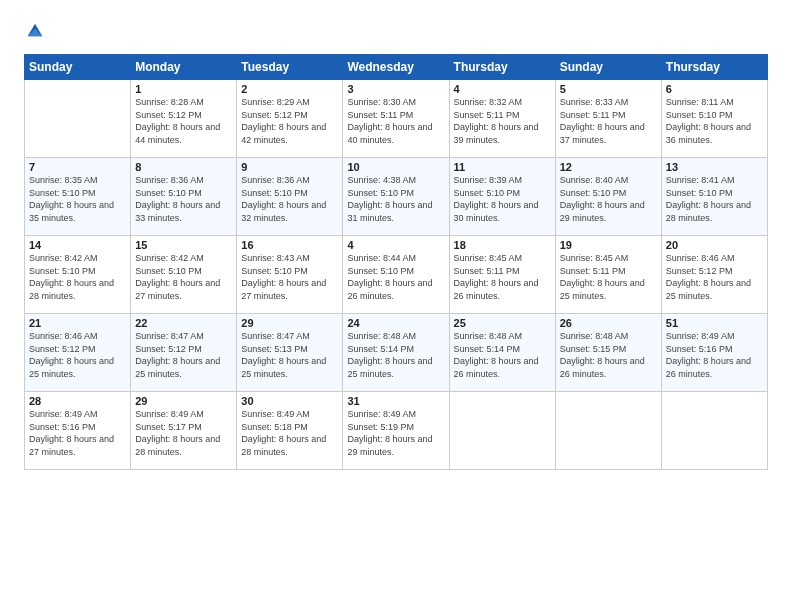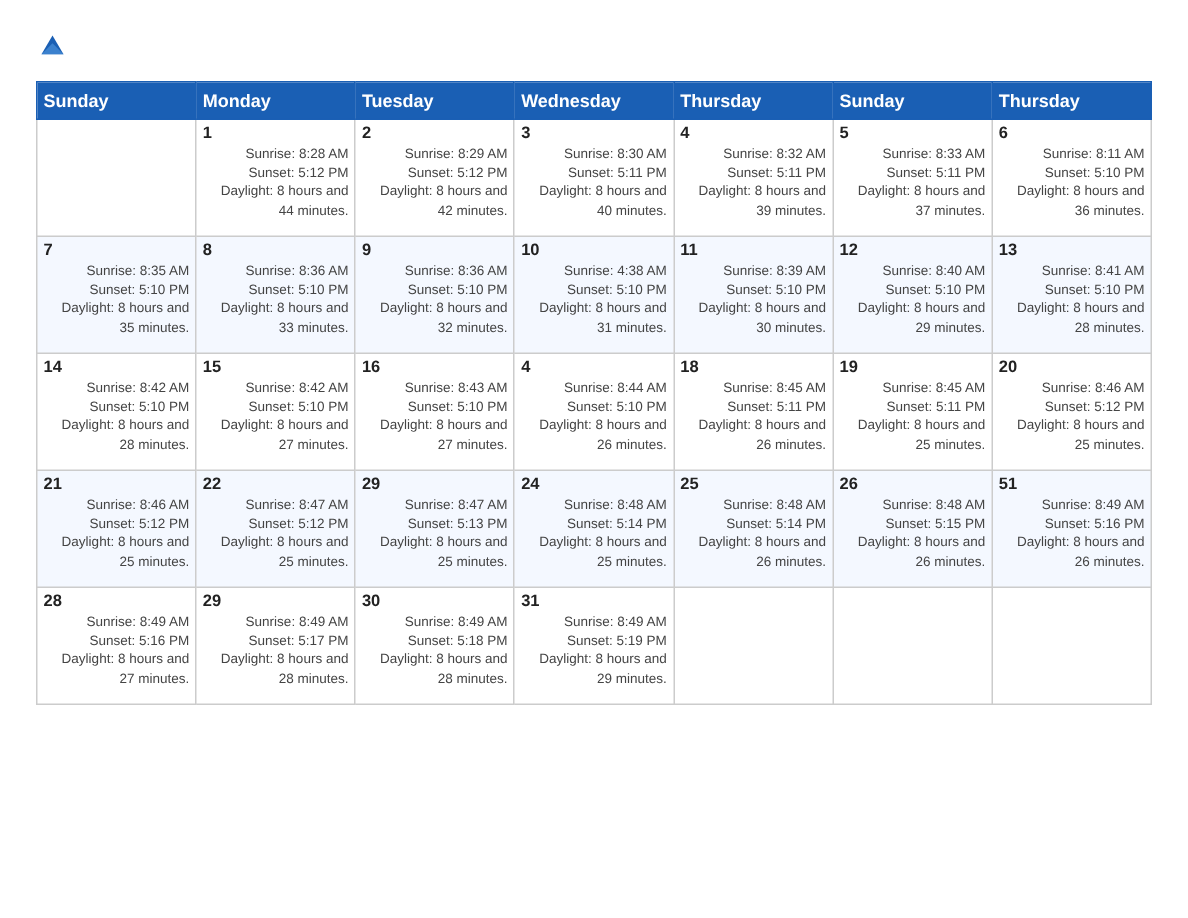--- a/index.html
+++ b/index.html
@@ -91,21 +91,20 @@
       font-size: 11px;
       font-weight: 700;
       color: #222;
       display: block;
       margin-bottom: 1px;
     }
     .day-info {
       font-size: 9px;
       color: #444;
       line-height: 1.4;
-      text-align: right;
     }
     .empty-cell {
       background: #fff !important;
     }
   </style>
 </head>
 <body>
 
 <div class="page">
   <div class="header">

